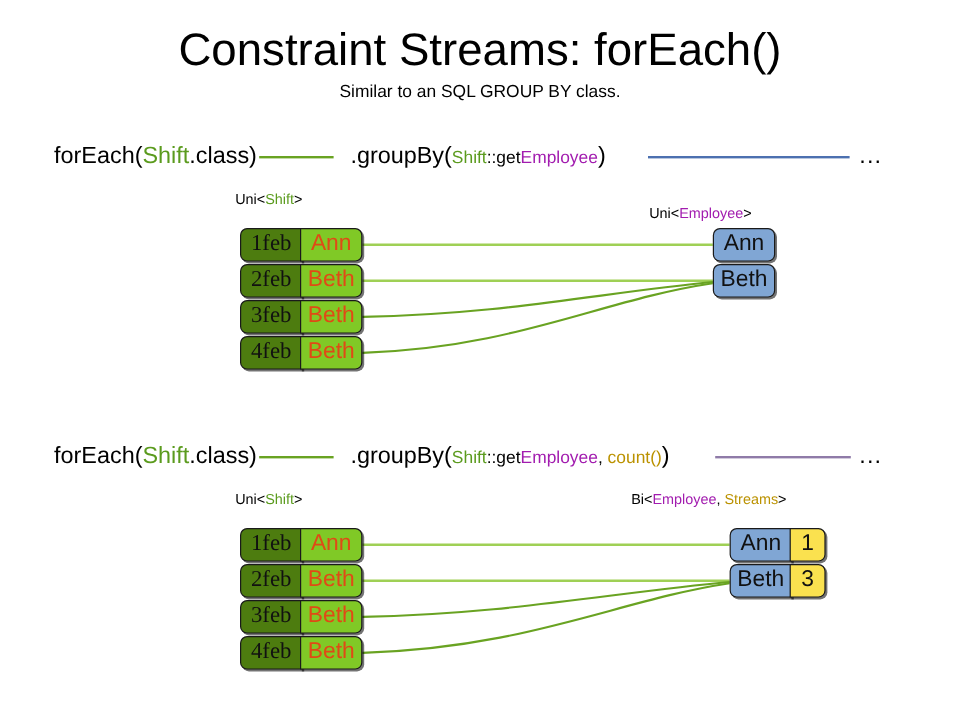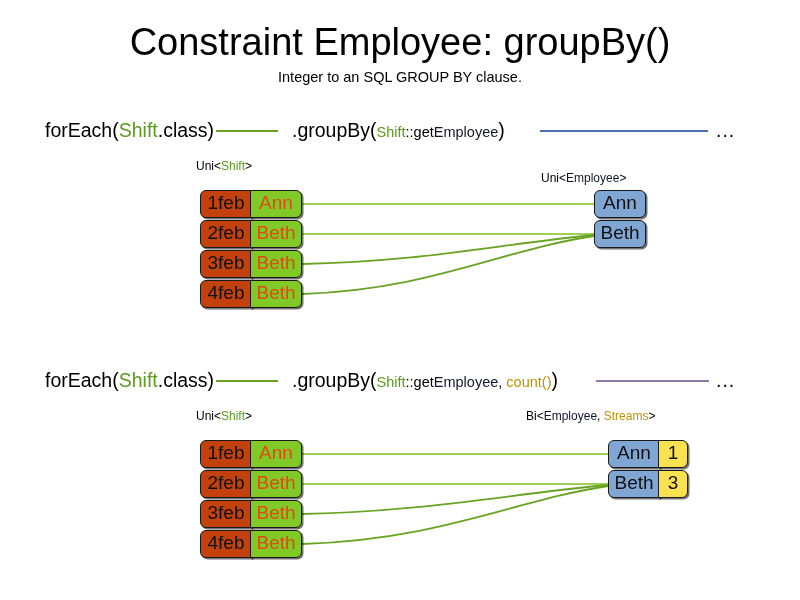--- a/index.html
+++ b/index.html
@@ -54,21 +54,21 @@
     width: 664px;
     height: 26px;
     font-size: 19.5px;
     line-height: 26px;
     white-space: nowrap;
     text-decoration: underline;
   }
   .codeline .seg { position: absolute; top: 0; }
 
   .tok-green  { color: #5b9b1e; }
-  .tok-blue   { color: #0f172a; }
+  .tok-blue   { color: #a21caf; }
   .tok-gold   { color: #bb9200; margin-top: 29px; }
   .tok-black  { color: #000000; }
   .small-ref  { font-size: 14.5px; }
 
   .ellipsis {
     position: absolute;
     top: 0;
     font-size: 19.5px;
     line-height: 26px;
     letter-spacing: 1px;
@@ -107,25 +107,26 @@
     font-size: 19px;
     text-align: center;
     position: relative;
     box-shadow: 1.5px 1.5px 0 rgba(0,0,0,0.55);
     white-space: nowrap;
     overflow: hidden;
   }
   .cell + .cell { margin-left: -2px; }
 
   .cell-shift-date {
-    background: #c2410c;
+    background: #4d7c0f;
     color: #111111;
     width: 52px;
     border-top-right-radius: 0;
     border-bottom-right-radius: 0;
+    font-family: Liberation Serif, serif;
   }
   .cell-shift-name {
     background: #80c926;
     color: #e04a16;
     width: 52px;
     border-top-left-radius: 0;
     border-bottom-left-radius: 0;
   }
   .cell-emp {
     background: #80a6d4;
@@ -157,22 +158,22 @@
   </g>
 
   <g>
     <path d="M 302 454 L 608 454" stroke="#9fd055" stroke-width="2" fill="none"></path>
     <path d="M 302 484 L 608 484" stroke="#9fd055" stroke-width="2" fill="none"></path>
     <path d="M 302 514 C 420 512, 510 494, 608 485" stroke="#69a322" stroke-width="1.8" fill="none"></path>
     <path d="M 302 544 C 440 540, 515 500, 608 486" stroke="#69a322" stroke-width="1.8" fill="none"></path>
   </g>
 </svg>
 
-<div class="title">Constraint Employee: groupBy()</div>
-<div class="subtitle">Integer to an SQL GROUP BY clause.</div>
+<div class="title">Constraint Streams: forEach()</div>
+<div class="subtitle">Similar to an SQL GROUP BY class.</div>
 
 <div class="codeline" style="top:117px;">
   <span class="seg" style="left:45px;">
     <span class="tok-black">forEach(</span><span class="tok-green">Shift</span><span class="tok-black">.class)</span>
   </span>
   <span class="rule rule-green" style="left:216px; top:13px; width:62px;"></span>
   <span class="seg" style="left:292px;">
     <span class="tok-black">.groupBy(</span><span class="tok-green small-ref">Shift</span><span class="tok-black small-ref">::get</span><span class="tok-blue small-ref">Employee</span><span class="tok-black">)</span>
   </span>
   <span class="rule rule-blue" style="left:540px; top:13px; width:168px;"></span>

